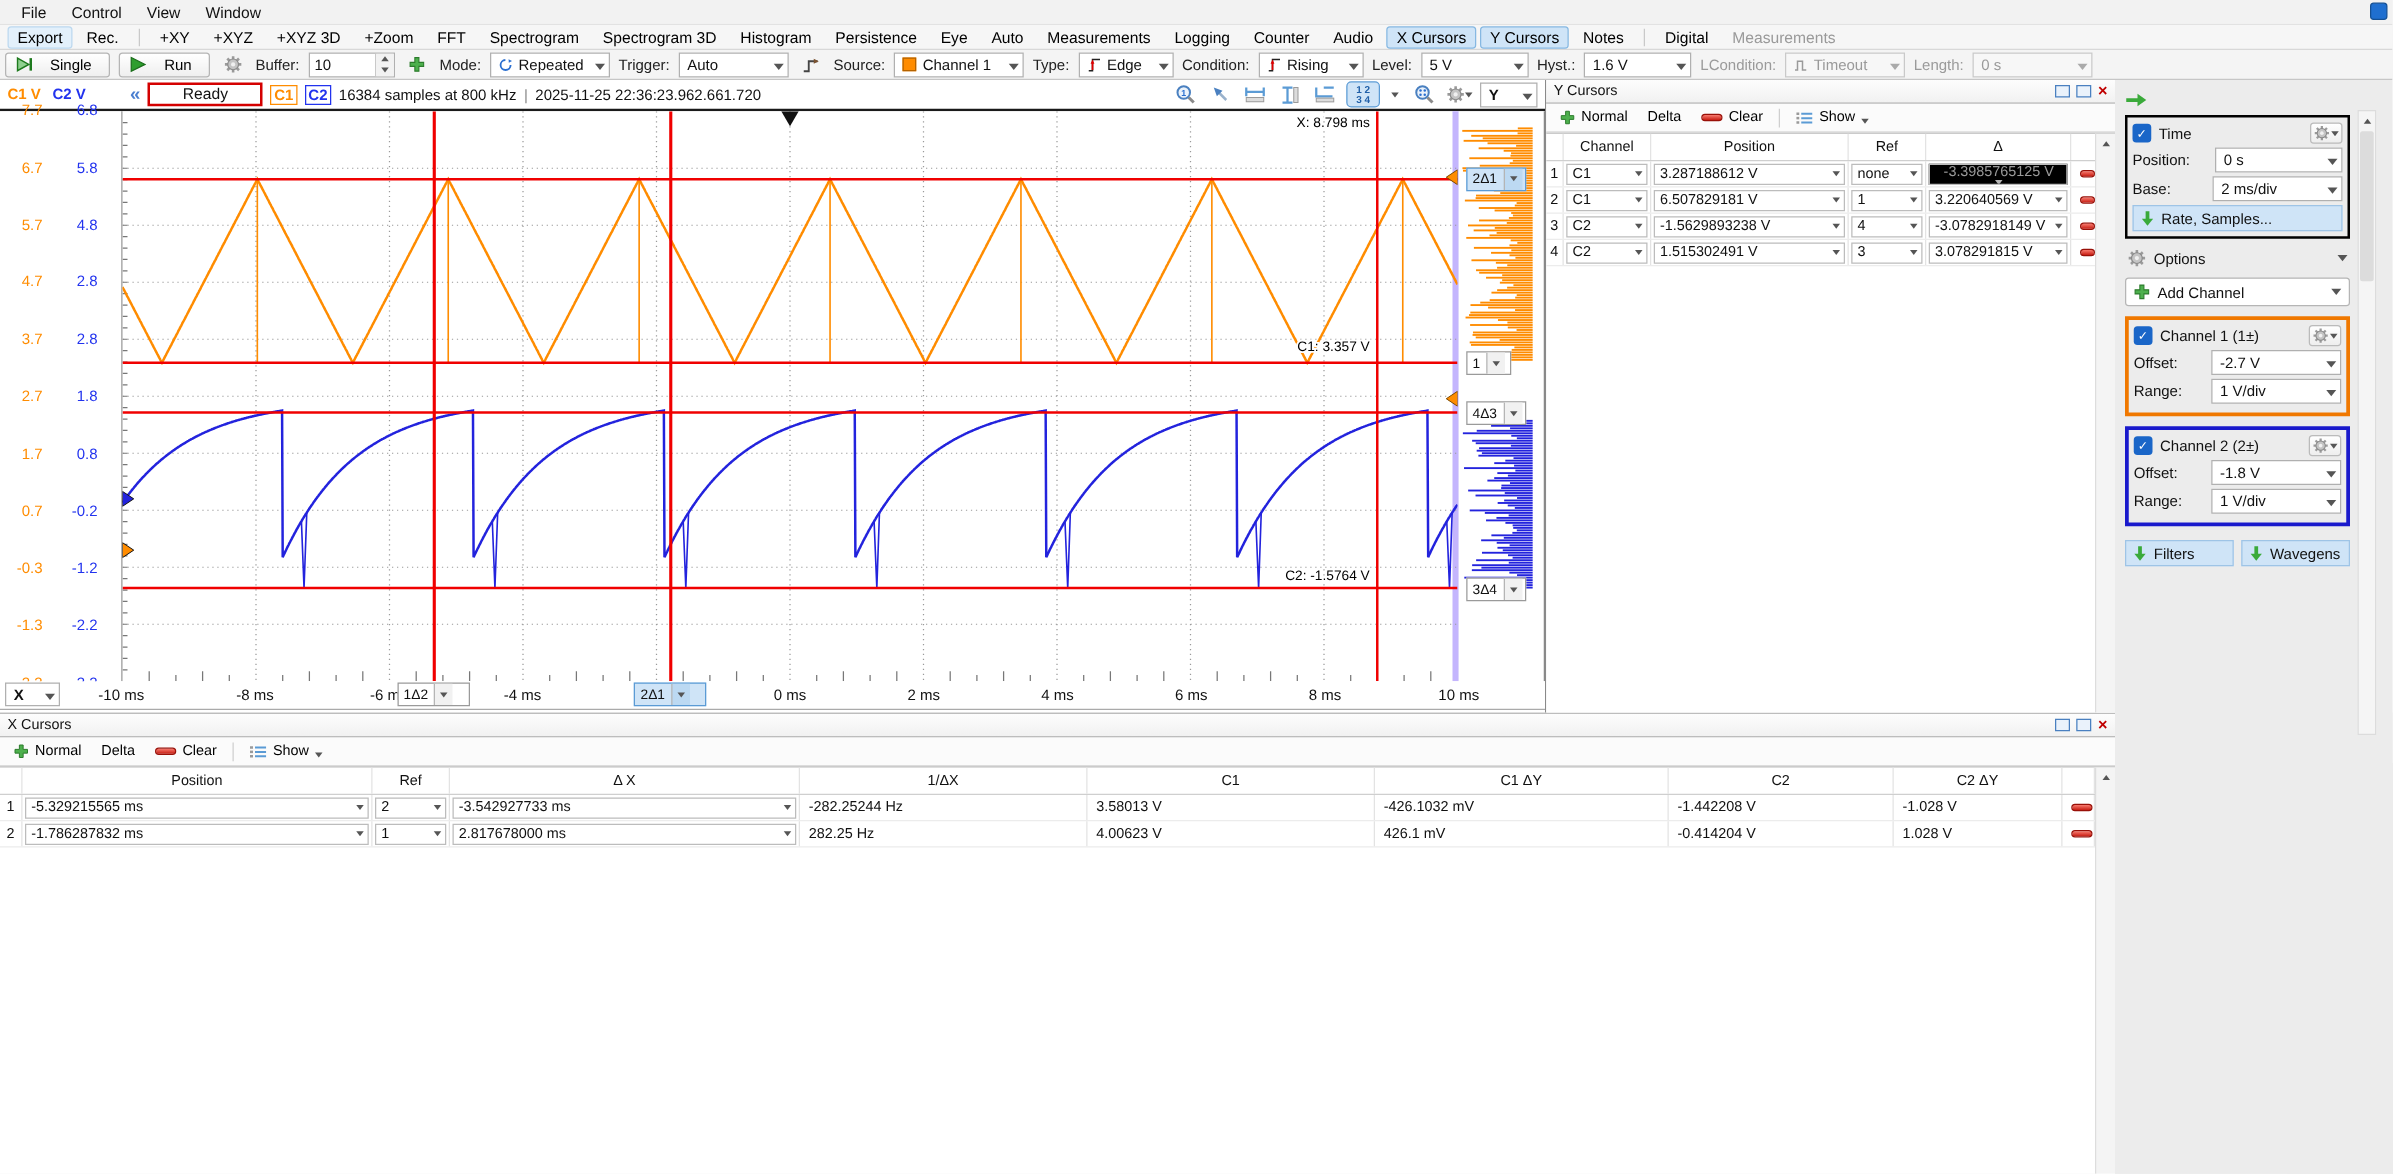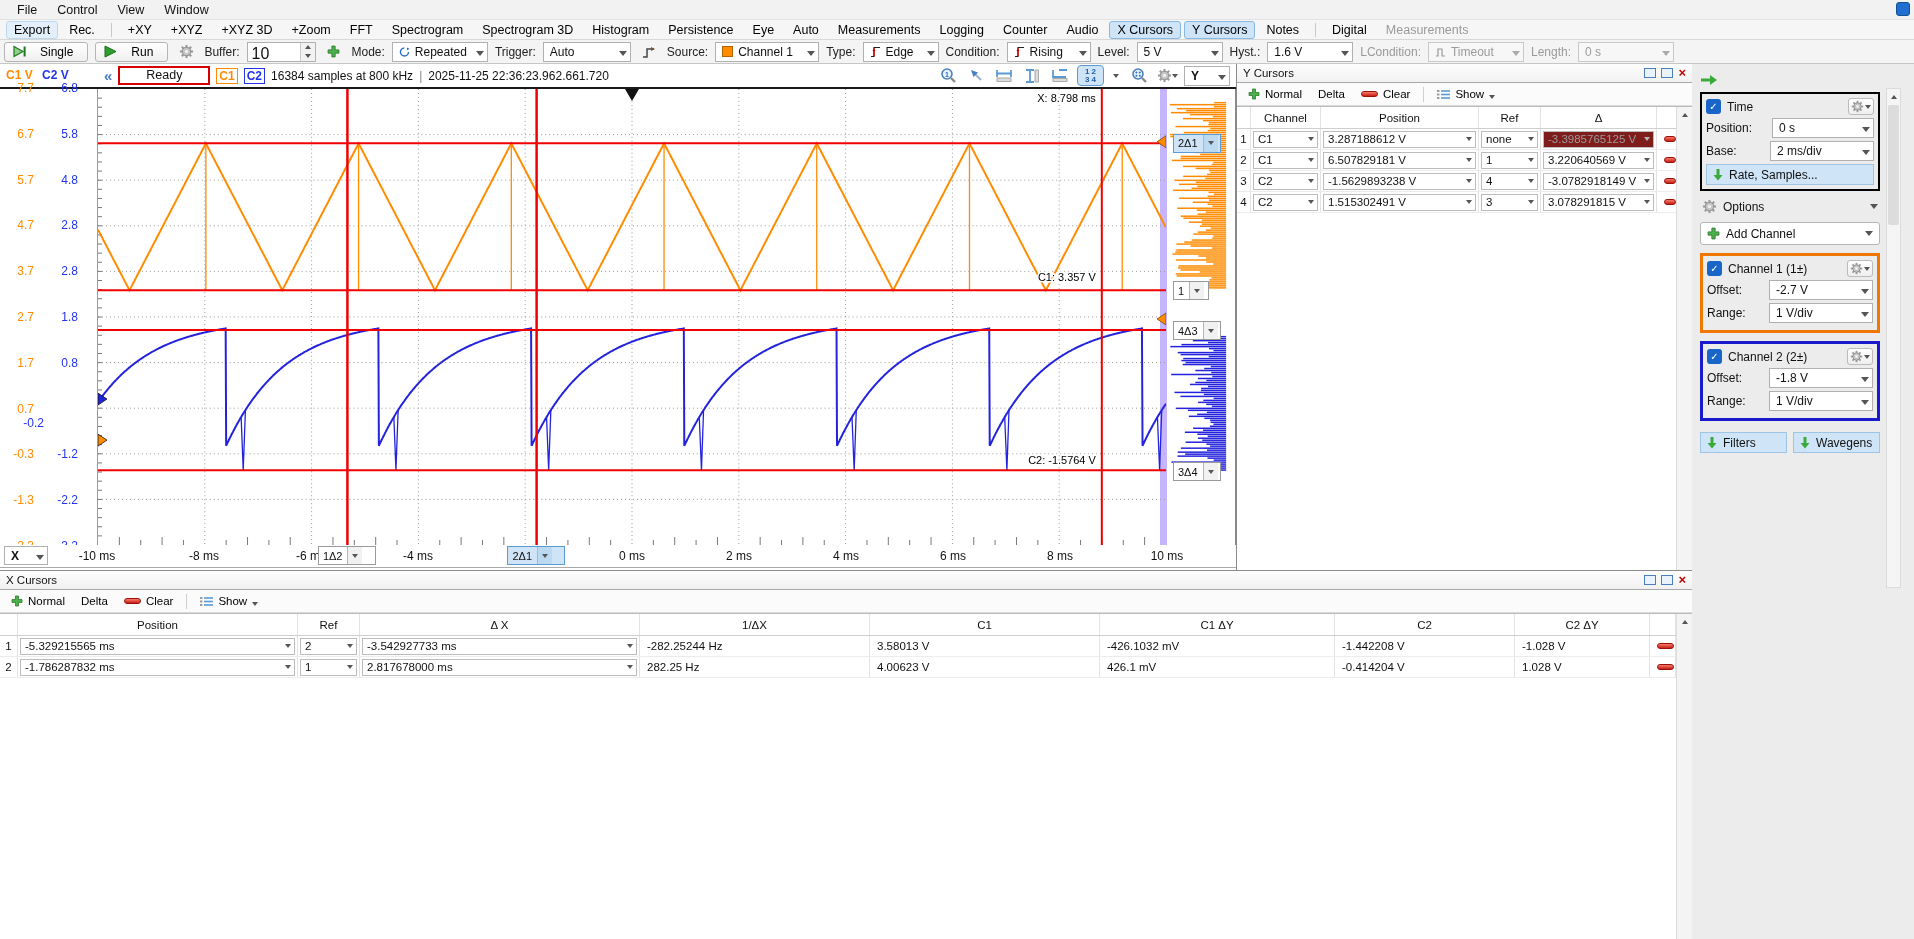--- a/index.html
+++ b/index.html
@@ -32,21 +32,21 @@
   .tab.hover { background:#e3f0fb; border-color:#bcd8ef; }
   .tab.disabled { color:#9a9a9a; }
   .tab-sep { width:1px; height:14px; background:#c9c9c9; margin:0 5px; }
 
   
   #toolbar { height:24px; background:#f4f4f4; border-bottom:1px solid #c6c6c6; display:flex; align-items:center; padding:0 4px; gap:7px; }
   .tb-btn { display:inline-flex; align-items:center; gap:14px; height:20px; padding:0 14px 0 8px; background:linear-gradient(#ffffff,#efefef); border:1px solid #b5b5b5; border-radius:3px; font-size:12px; font-family:inherit; }
   .tb-label { font-size:12px; color:#222; }
   .tb-label.gray { color:#9a9a9a; }
   .spin { display:inline-flex; height:20px; border:1px solid #b0b0b0; background:#fff; }
-  .spin-val { width:52px; padding:2px 4px; font-size:16px; }
+  .spin-val { width:52px; padding:2px 4px; font-size:12px; }
   .spin-btns { width:15px; display:flex; flex-direction:column; border-left:1px solid #c9c9c9; }
   .spin-btns span { flex:1; display:flex; align-items:center; justify-content:center; background:#f2f2f2; }
   .src-swatch { width:11px; height:11px; background:#ff8c00; border:1px solid #b36200; display:inline-block; }
 
   
   #main { display:flex; height:506px; background:#fff; }
 
   
   #scope { width:1236px; position:relative; background:#fff; }
   #scope-header { height:23px; display:flex; align-items:center; padding-left:104px; gap:6px; position:relative; }
@@ -61,21 +61,21 @@
   .hd-ico { display:inline-flex; align-items:center; justify-content:center; width:22px; height:19px; }
   .hd-btn1234 { display:inline-flex; flex-direction:column; align-items:center; justify-content:center; width:27px; height:21px; border:1px solid #5b9bd5; background:#cfe4f7; border-radius:4px; color:#1f5fa8; font-size:8px; line-height:8px; font-weight:bold; }
   #y-combo { height:20px; width:46px; margin-right:6px; font-weight:bold; }
 
   
   #plot-band { display:flex; height:458px; border-top:2px solid #1a1a1a; position:relative; }
   #yaxis { width:97px; position:relative; background:#fff; }
   .tickpair { position:absolute; width:92px; display:flex; font-size:12px; }
   .tickpair .t1 { width:34px; text-align:right; color:#ff8c00; }
   .tickpair .t2 { width:34px; text-align:right; color:#2233ee; margin-left:10px; }
-  #plot { width:1070px; position:relative; border-left:1px solid #999; border-right:7px solid #c4b5fd; background:#fff; }
+  #plot { width:1070px; position:relative; border-left:1px solid #999; border-right:5px solid #c4b5fd; background:#fff; }
   #histcol { width:69px; position:relative; background:#fff; border-right:1px solid #888; }
   .handle { position:absolute; display:inline-flex; align-items:center; height:19px; background:#fff; border:1px solid #9a9a9a; font-size:11px; padding-left:4px; gap:3px; z-index:5; }
   .handle .dd { width:15px; align-self:stretch; display:flex; align-items:center; justify-content:center; border-left:1px solid #b5b5b5; background:#f1f1f1; margin-left:2px; }
   .handle.active { background:#cfe4f7; border-color:#5b9bd5; }
   .handle.active .dd { background:#bcd9f2; }
 
   
   #scope-footer { height:23px; position:relative; background:#fff; border-bottom:1px solid #aaa; }
   .xtick { position:absolute; top:4px; transform:translateX(-50%); font-size:12px; color:#111; }
   #x-combo { position:absolute; left:4px; top:1px; height:19px; width:44px; font-weight:bold; }
@@ -91,21 +91,21 @@
   .list-ico { display:inline-block; width:13px; height:11px; }
 
   .tblwrap { position:relative; background:#fff; }
   .tr { display:flex; border-bottom:1px solid #ececec; height:21px; align-items:stretch; }
   .tr.head { height:22px; border-bottom:1px solid #cfcfcf; }
   .td { display:flex; align-items:center; border-right:1px solid #e3e3e3; overflow:hidden; font-size:11.5px; }
   .td.center { justify-content:center; }
   .td.plain { padding-left:7px; }
   .cell-combo { flex:1; display:flex; align-items:center; height:17px; margin:0 2px; border:1px solid #bcbcbc; background:#fff; font-size:11.5px; padding:0 3px 0 4px; overflow:hidden; white-space:nowrap; }
   .cell-combo .sp { flex:1; }
-  .cell-combo.dis { background:#7f1d1d; color:#9a9a9a; }
+  .cell-combo.dis { background:#000000; color:#9a9a9a;flex-direction:column; }
   .vsb { position:absolute; top:0; right:0; bottom:0; width:16px; background:#f4f4f4; border-left:1px solid #ddd; }
   .vsb .arr { height:16px; display:flex; align-items:center; justify-content:center; }
 
   #ypanel { width:456px; border-left:1px solid #8a8a8a; background:#fff; display:flex; flex-direction:column; }
   #ypanel .tblwrap { flex:1; border-top:1px solid #bbb; }
 
   
   #bottom { height:369px; background:#ececec; }
   #xpanel { width:1692px; height:369px; background:#fff; border-top:1px solid #8a8a8a; display:flex; flex-direction:column; }
   #xpanel .tblwrap { flex:1; border-top:1px solid #bbb; }
@@ -390,21 +390,21 @@
               <span class="t2">2.8</span>
             </div>
             <div class="tickpair" style="top: 221px;">
               <span class="t1">2.7</span>
               <span class="t2">1.8</span>
             </div>
             <div class="tickpair" style="top: 266.8px;">
               <span class="t1">1.7</span>
               <span class="t2">0.8</span>
             </div>
-            <div class="tickpair" style="top: 312.6px; flex-direction: column;">
+            <div class="tickpair" style="top: 312.6px;">
               <span class="t1">0.7</span>
               <span class="t2">-0.2</span>
             </div>
             <div class="tickpair" style="top: 358.4px;">
               <span class="t1">-0.3</span>
               <span class="t2">-1.2</span>
             </div>
             <div class="tickpair" style="top: 404.2px;">
               <span class="t1">-1.3</span>
               <span class="t2">-2.2</span>

